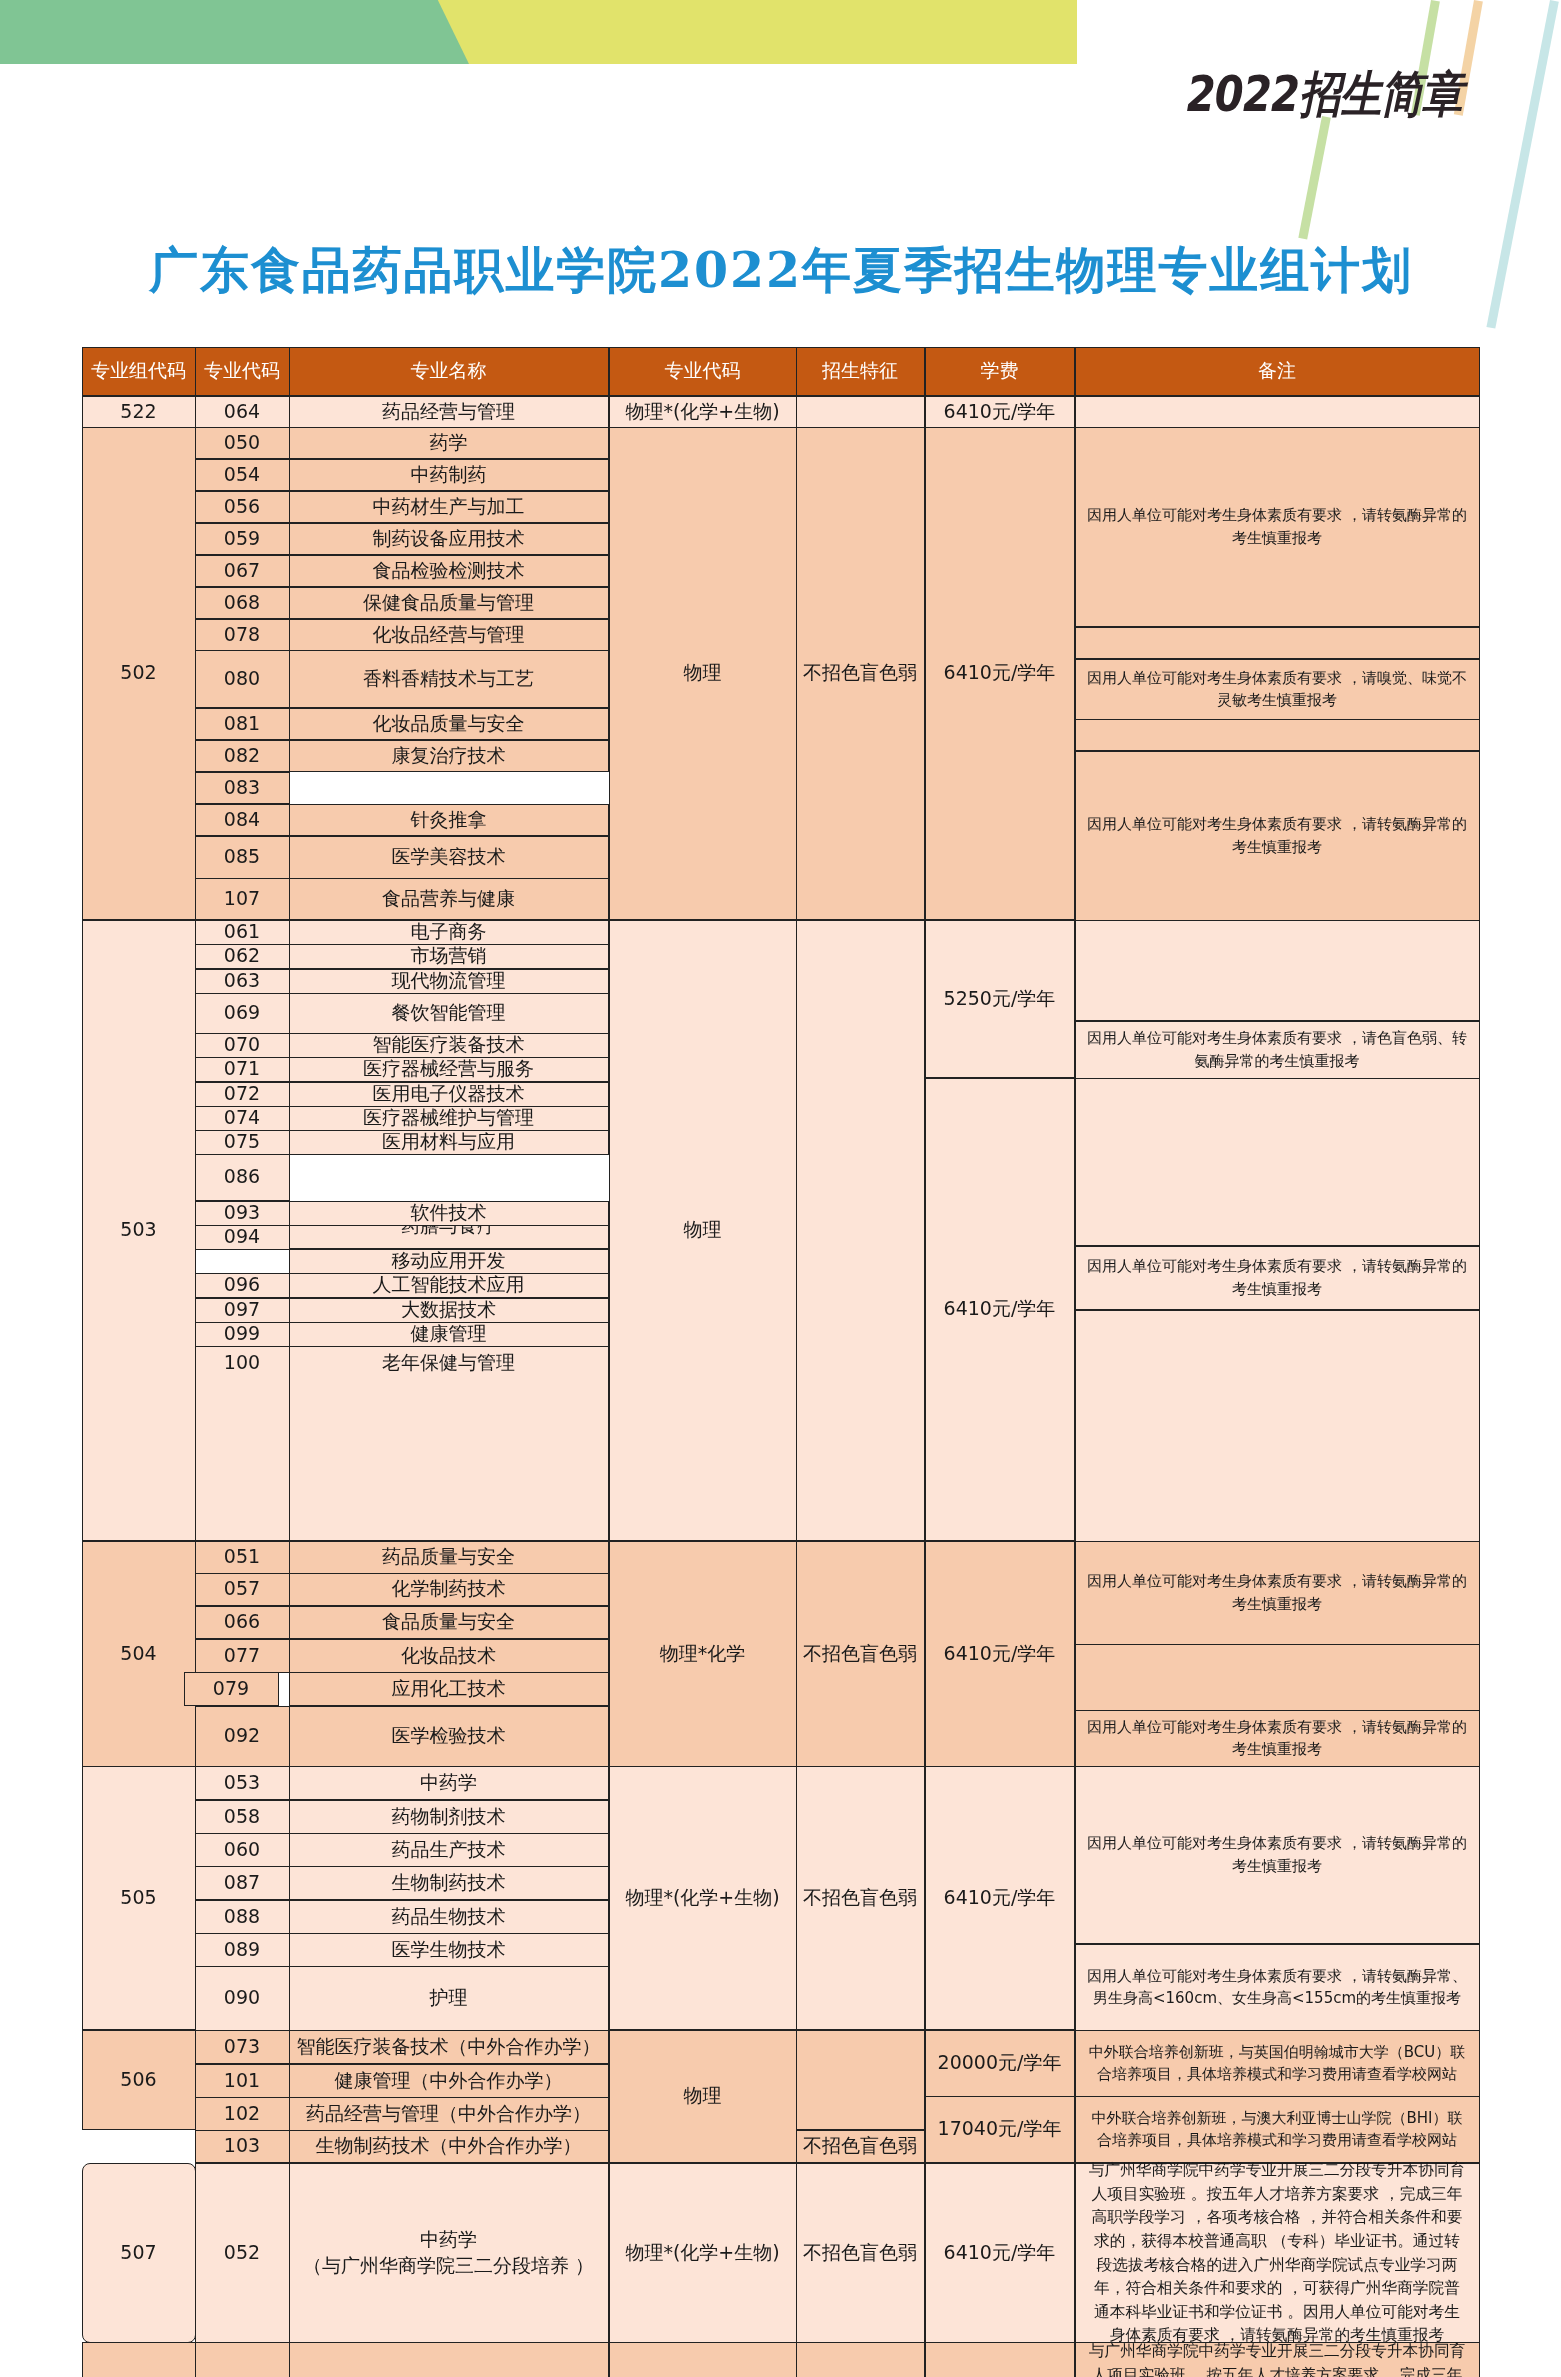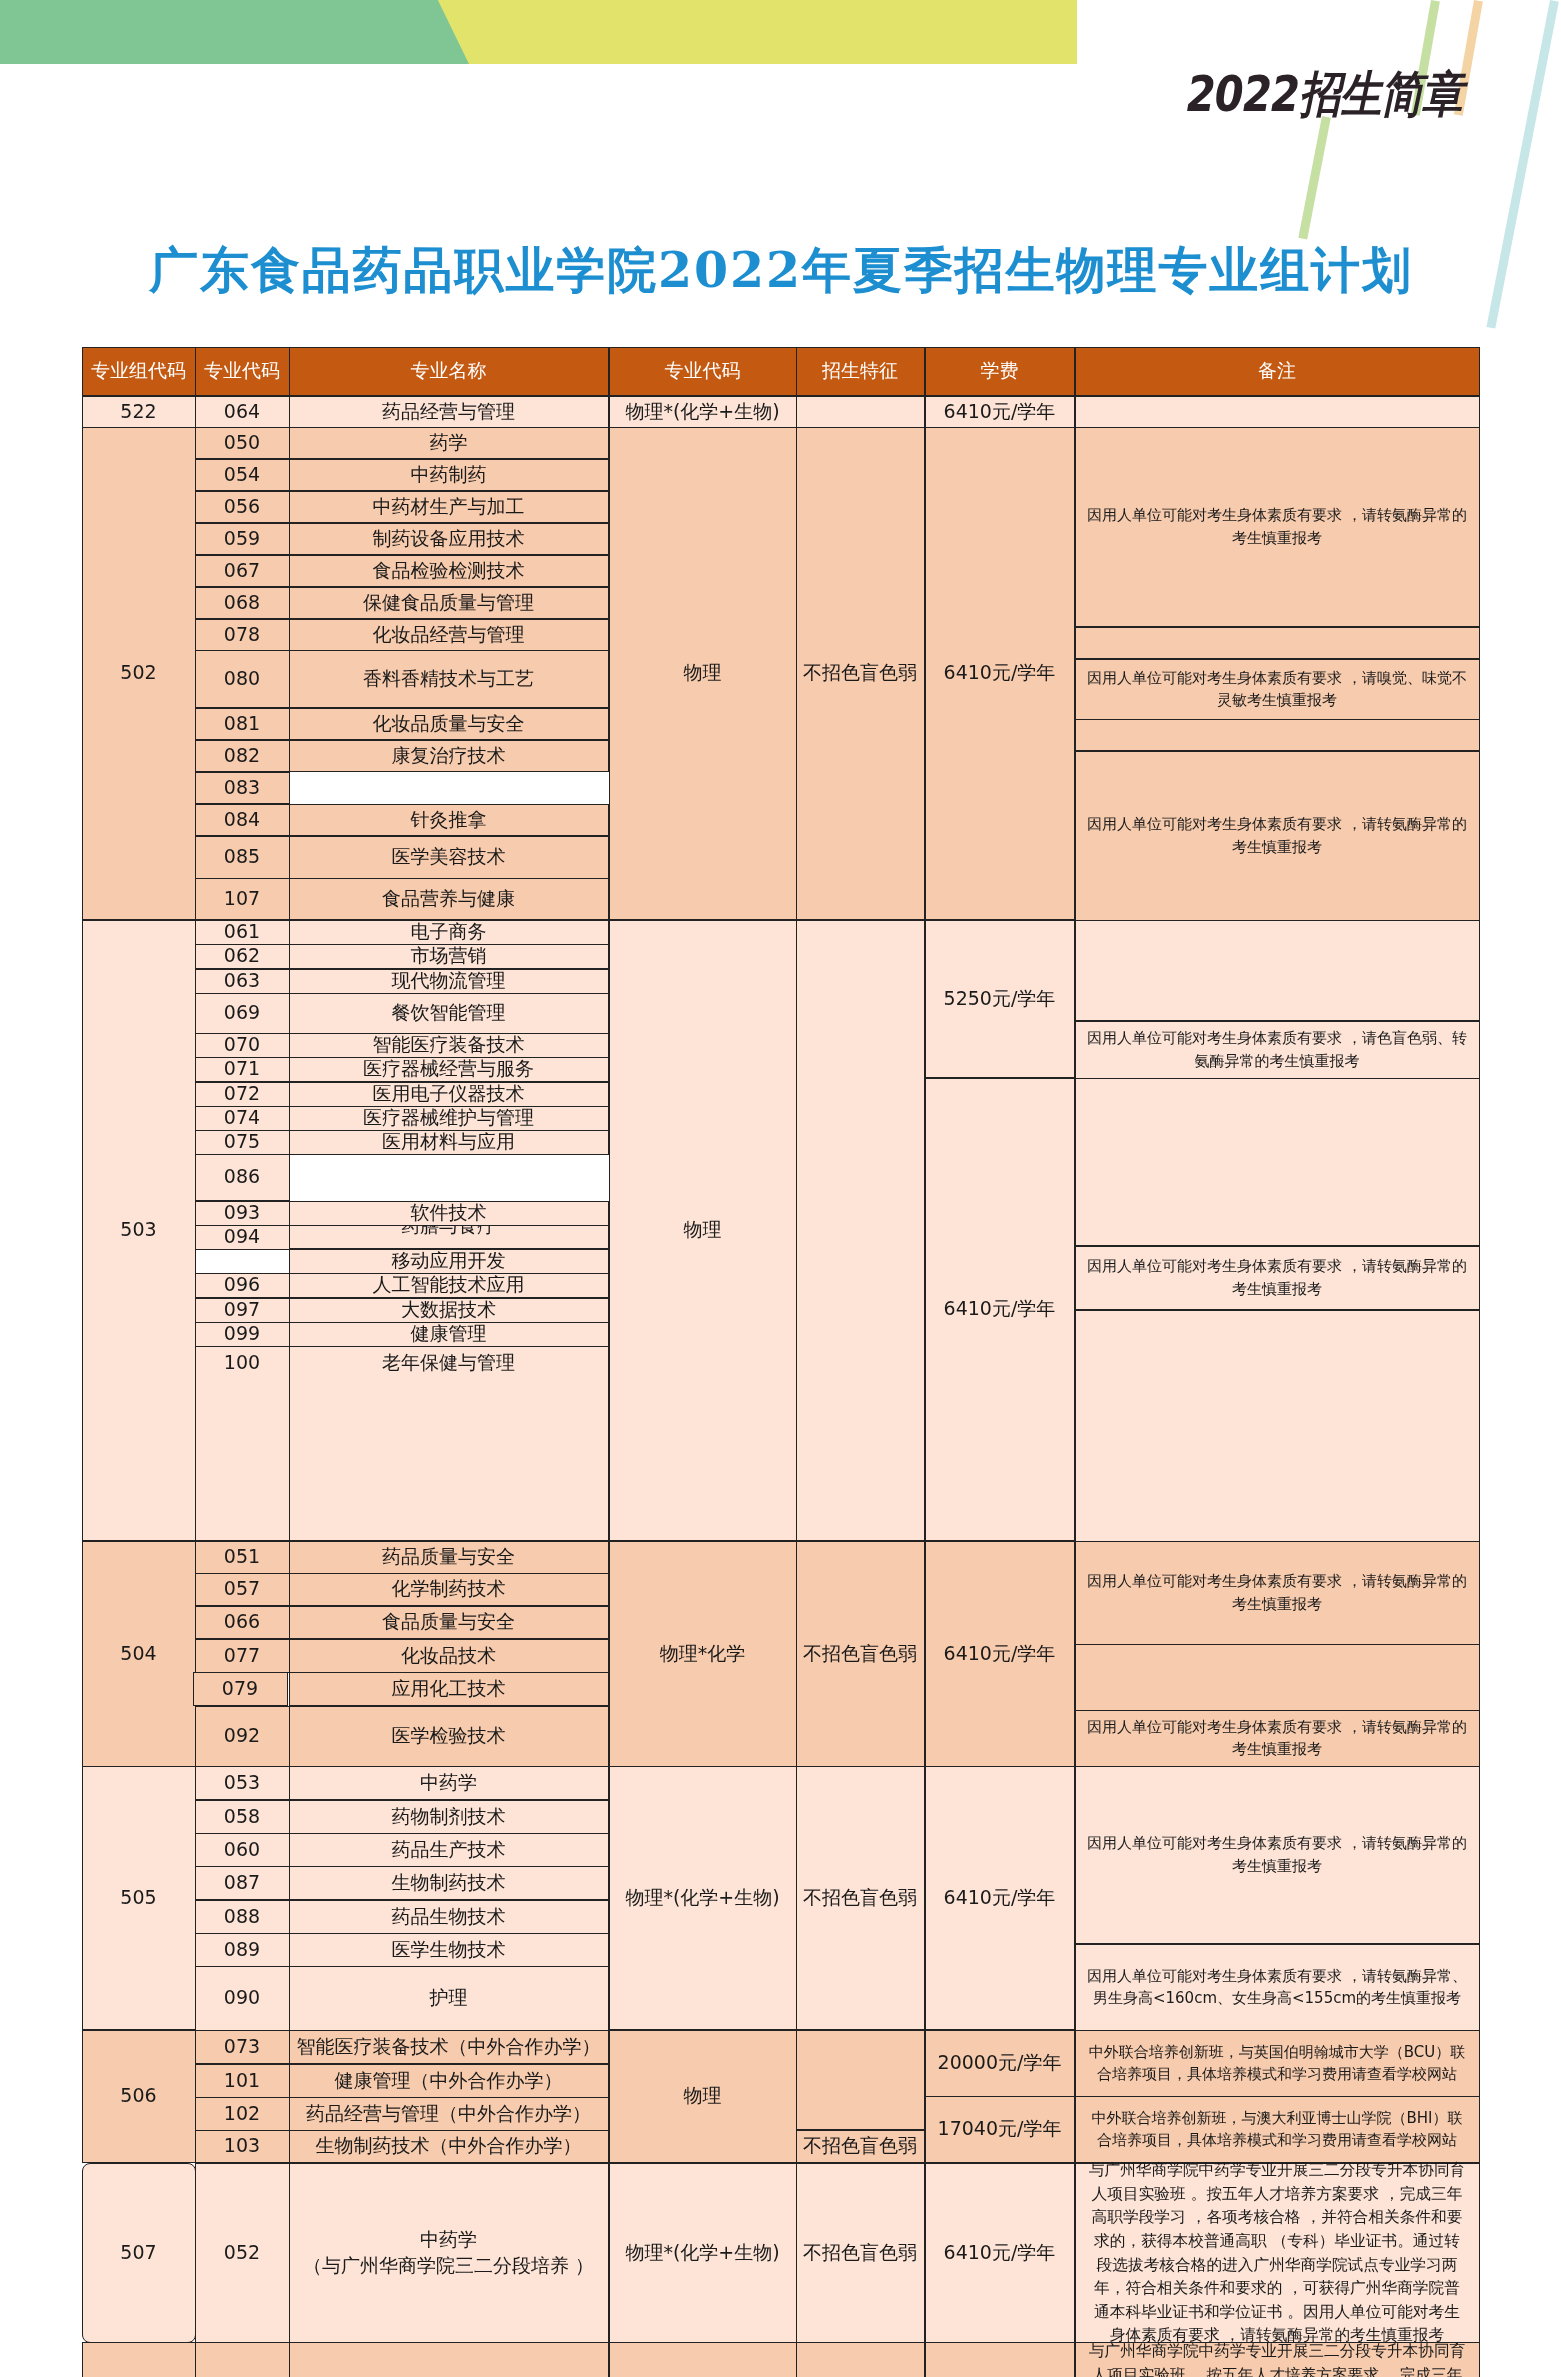--- a/index.html
+++ b/index.html
@@ -149,21 +149,21 @@
   <div class="cell dk note" style="left:1075px;top:1644px;width:405px;height:67px;"></div>
   <div class="cell dk note" style="left:1075px;top:1710px;width:405px;height:57px;">因用人单位可能对考生身体素质有要求 ，请转氨酶异常的考生慎重报考</div>
   <div class="cell dk" style="left:195px;top:1541px;width:95px;height:33px;">051</div>
   <div class="cell dk" style="left:289px;top:1541px;width:320px;height:33px;">药品质量与安全</div>
   <div class="cell dk" style="left:195px;top:1573px;width:95px;height:33px;">057</div>
   <div class="cell dk" style="left:289px;top:1573px;width:320px;height:33px;">化学制药技术</div>
   <div class="cell dk" style="left:195px;top:1606px;width:95px;height:33px;">066</div>
   <div class="cell dk" style="left:289px;top:1606px;width:320px;height:33px;">食品质量与安全</div>
   <div class="cell dk" style="left:195px;top:1639px;width:95px;height:34px;">077</div>
   <div class="cell dk" style="left:289px;top:1639px;width:320px;height:34px;">化妆品技术</div>
-  <div class="cell dk" style="left:193px;top:1672px;width:95px;height:34px;">079</div>
+  <div class="cell dk" style="left:184px;top:1672px;width:95px;height:34px;">079</div>
   <div class="cell dk" style="left:289px;top:1672px;width:320px;height:34px;">应用化工技术</div>
   <div class="cell dk" style="left:195px;top:1706px;width:95px;height:61px;">092</div>
   <div class="cell dk" style="left:289px;top:1706px;width:320px;height:61px;">医学检验技术</div>
 
   <div class="cell lt" style="left:82px;top:1766px;width:114px;height:264px;">505</div>
   <div class="cell lt" style="left:609px;top:1766px;width:188px;height:264px;">物理*(化学+生物)</div>
   <div class="cell lt" style="left:796px;top:1766px;width:129px;height:264px;">不招色盲色弱</div>
   <div class="cell lt" style="left:925px;top:1766px;width:150px;height:264px;">6410元/学年</div>
   <div class="cell lt note" style="left:1075px;top:1766px;width:405px;height:178px;">因用人单位可能对考生身体素质有要求 ，请转氨酶异常的考生慎重报考</div>
   <div class="cell lt note" style="left:1075px;top:1944px;width:405px;height:87px;">因用人单位可能对考生身体素质有要求 ，请转氨酶异常、男生身高&lt;160cm、女生身高&lt;155cm的考生慎重报考</div>
@@ -175,21 +175,21 @@
   <div class="cell lt" style="left:289px;top:1833px;width:320px;height:34px;">药品生产技术</div>
   <div class="cell lt" style="left:195px;top:1866px;width:95px;height:34px;">087</div>
   <div class="cell lt" style="left:289px;top:1866px;width:320px;height:34px;">生物制药技术</div>
   <div class="cell lt" style="left:195px;top:1900px;width:95px;height:34px;">088</div>
   <div class="cell lt" style="left:289px;top:1900px;width:320px;height:34px;">药品生物技术</div>
   <div class="cell lt" style="left:195px;top:1933px;width:95px;height:34px;">089</div>
   <div class="cell lt" style="left:289px;top:1933px;width:320px;height:34px;">医学生物技术</div>
   <div class="cell lt" style="left:195px;top:1966px;width:95px;height:65px;">090</div>
   <div class="cell lt" style="left:289px;top:1966px;width:320px;height:65px;">护理</div>
 
-  <div class="cell dk" style="left:82px;top:2030px;width:114px;height:133px;">506</div>
+  <div class="cell dk" style="left:82px;top:2030px;width:114px;height:100px;">506</div>
   <div class="cell dk" style="left:609px;top:2030px;width:188px;height:133px;">物理</div>
   <div class="cell dk" style="left:796px;top:2030px;width:129px;height:100px;"></div>
   <div class="cell dk" style="left:796px;top:2130px;width:129px;height:33px;">不招色盲色弱</div>
   <div class="cell dk" style="left:925px;top:2030px;width:150px;height:67px;">20000元/学年</div>
   <div class="cell dk" style="left:925px;top:2096px;width:150px;height:67px;">17040元/学年</div>
   <div class="cell dk note" style="left:1075px;top:2030px;width:405px;height:67px;">中外联合培养创新班，与英国伯明翰城市大学（BCU）联合培养项目，具体培养模式和学习费用请查看学校网站</div>
   <div class="cell dk note" style="left:1075px;top:2096px;width:405px;height:67px;">中外联合培养创新班，与澳大利亚博士山学院（BHI）联合培养项目，具体培养模式和学习费用请查看学校网站</div>
   <div class="cell dk" style="left:195px;top:2030px;width:95px;height:34px;">073</div>
   <div class="cell dk" style="left:289px;top:2030px;width:320px;height:34px;">智能医疗装备技术（中外合作办学）</div>
   <div class="cell dk" style="left:195px;top:2064px;width:95px;height:34px;">101</div>

